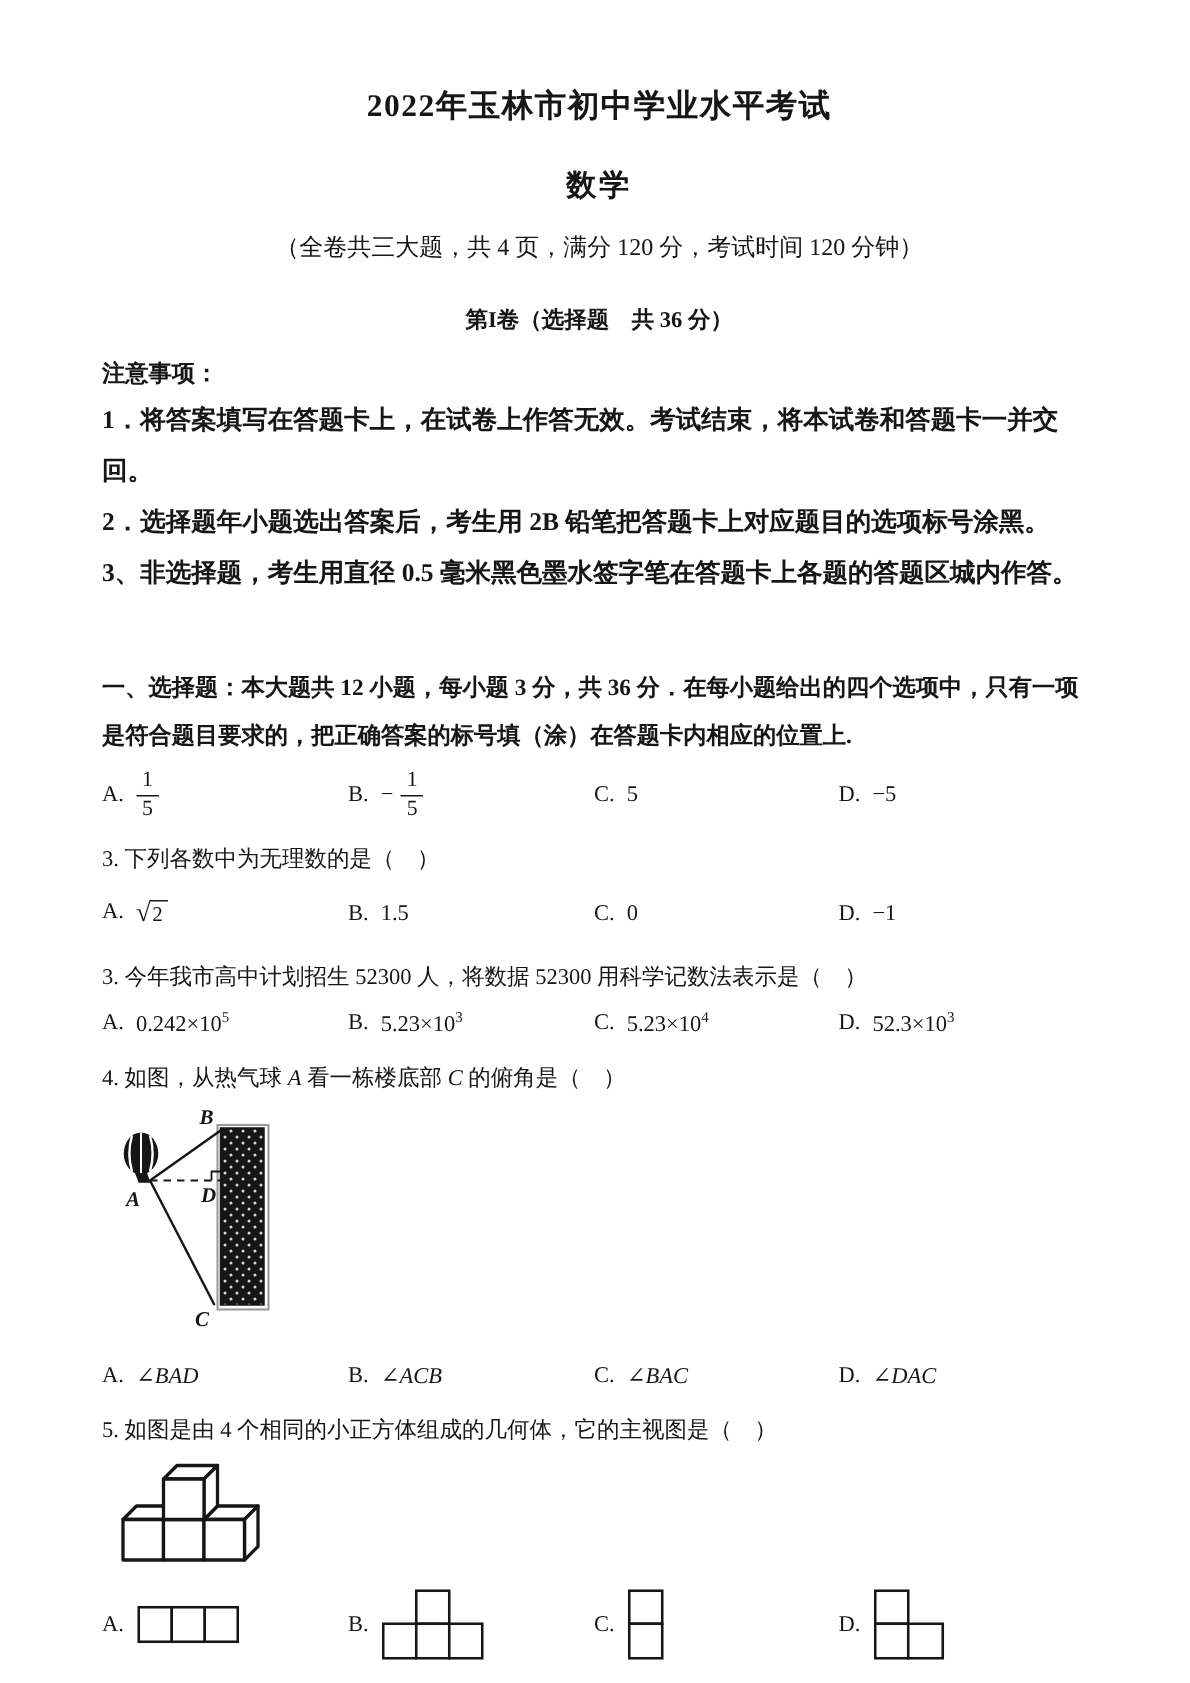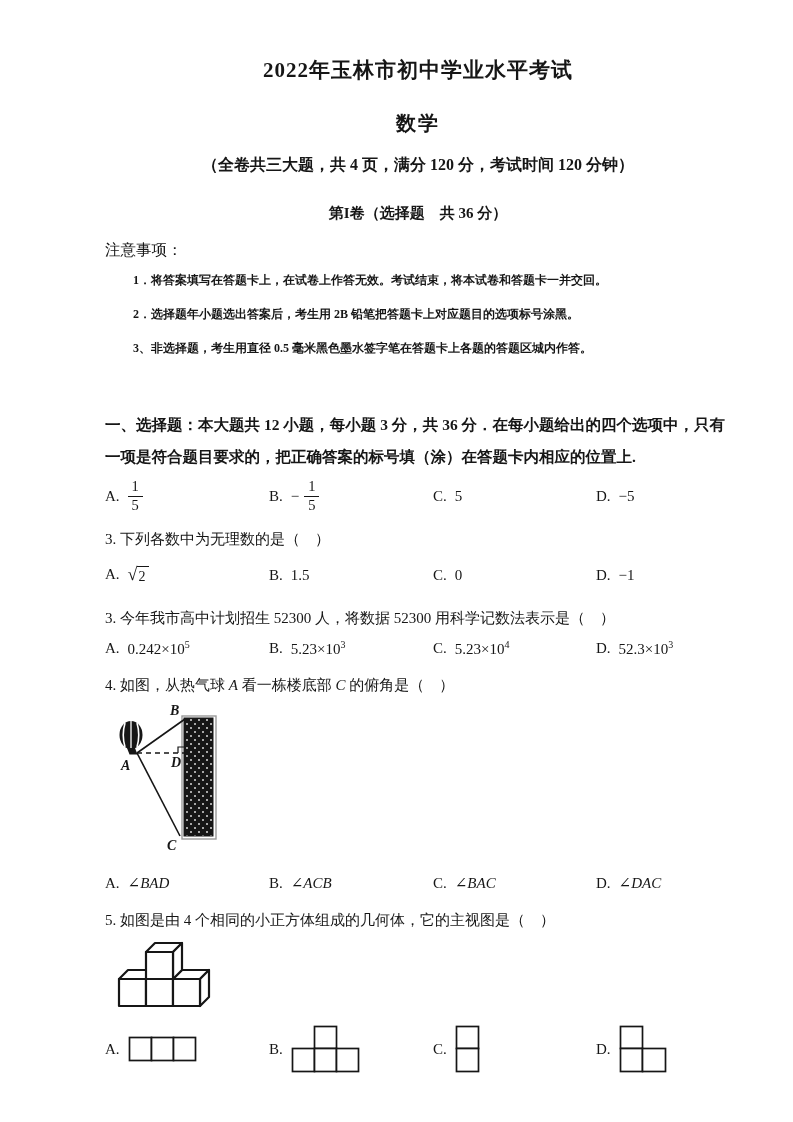--- a/index.html
+++ b/index.html
@@ -3,30 +3,30 @@
 <meta charset="utf-8">
 <style>
   html,body{margin:0;padding:0;background:#ffffff;}
   .sheet{
     position:relative;
     width:793px;height:1122px;
     box-sizing:border-box;
     background:#ffffff;
     color:#161616;
     font-family:"Liberation Serif","DejaVu Serif",serif;
-    padding:56px 62px 0 105px;
+    padding:56px 62px 0 68px;
     overflow:hidden;
   }
   .center{text-align:center;}
   .h-title{font-size:21px;font-weight:bold;letter-spacing:1px;}
   .h-subject{font-size:20px;font-weight:bold;margin-top:26px;letter-spacing:2px;}
-  .h-meta{font-size:16px;font-weight:bold;margin-top:18px;}
+  .h-meta{font-size:16px;font-weight:normal;margin-top:18px;}
   .h-volume{font-size:15px;font-weight:bold;margin-top:28px;}
-  .notice-heading{font-size:15.5px;font-weight:normal;margin-top:14px;line-height:26px;}
-  .notice-item{font-size:12px;font-weight:bold;line-height:34px;margin-left:28px;}
+  .notice-heading{font-size:15.5px;font-weight:bold;margin-top:14px;line-height:26px;}
+  .notice-item{font-size:17px;font-weight:bold;line-height:34px;}
   .intro{font-size:15.5px;font-weight:bold;line-height:32px;margin-top:44px;}
   .q-text{font-size:15px;line-height:26px;margin-top:7px;}
   .opts{display:grid;grid-template-columns:164px 164px 163px auto;font-size:15px;}
   .opts-tall{height:46px;align-items:center;}
   .opts-short{height:34px;align-items:center;}
   .opts-fig{height:58px;align-items:center;margin-top:4px;}
   .opt{display:flex;align-items:center;gap:8px;}
   .frac{display:inline-flex;flex-direction:column;align-items:center;line-height:1.1;font-size:14.5px;}
   .frac-num{padding:0 4px 1px 4px;border-bottom:1.3px solid #161616;}
   .frac-den{padding-top:1px;}

